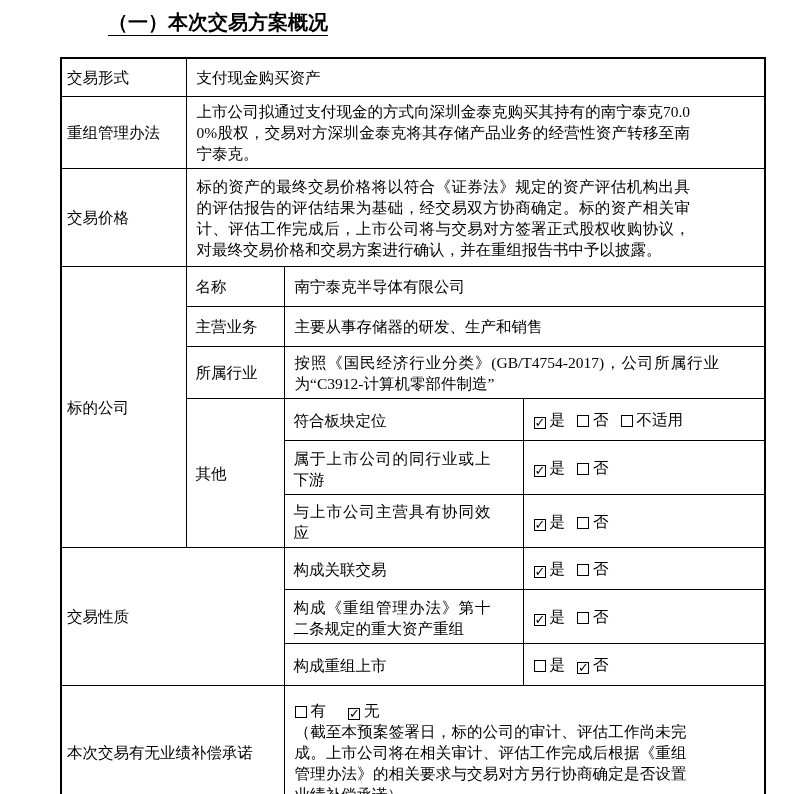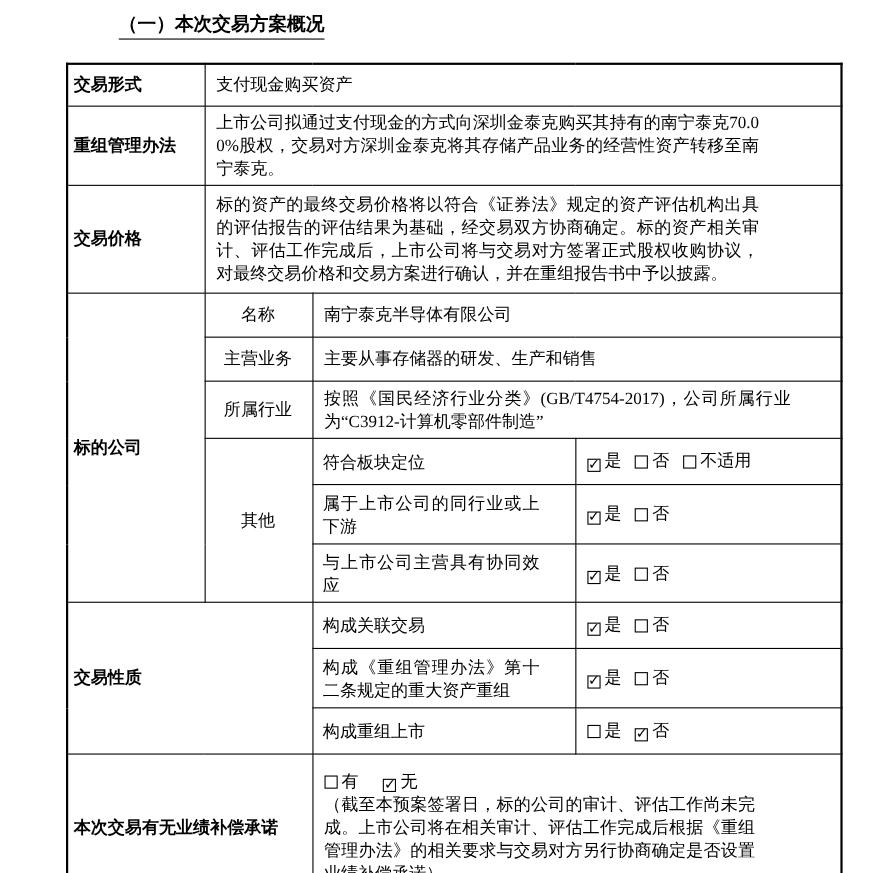--- a/index.html
+++ b/index.html
@@ -14,21 +14,21 @@
     font-family: "Liberation Serif", "DejaVu Serif", serif;
     color: #000;
     font-size: 15.5px;
     line-height: 21px;
   }
   .page {
     padding-top: 10px;
   }
   .title {
     margin: 0 0 21px 108px;
-    font-size: 17px;
+    font-size: 20px;
     font-weight: bold;
     line-height: 24px;
   }
   .title .title-text {
     display: inline-block;
     border-bottom: 1.5px solid #000;
     padding-bottom: 1px;
   }
   table.main-table {
     border-collapse: collapse;
@@ -37,27 +37,26 @@
     margin-left: 60px;
     border: 2.5px solid #000;
   }
   td {
     border: 1.5px solid #000;
     vertical-align: middle;
     padding: 2px 10px;
     word-break: break-all;
   }
   .lbl {
-    font-weight: bold;
+    font-weight: normal;
     padding-left: 5px;
     padding-right: 4px;
   }
   .sublbl {
     padding-left: 9px;
-    text-align: center;
   }
   .para {
     padding-right: 74px;
     text-align: justify;
   }
   .industry {
     padding-right: 45px;
     text-align: justify;
   }
   .q {

